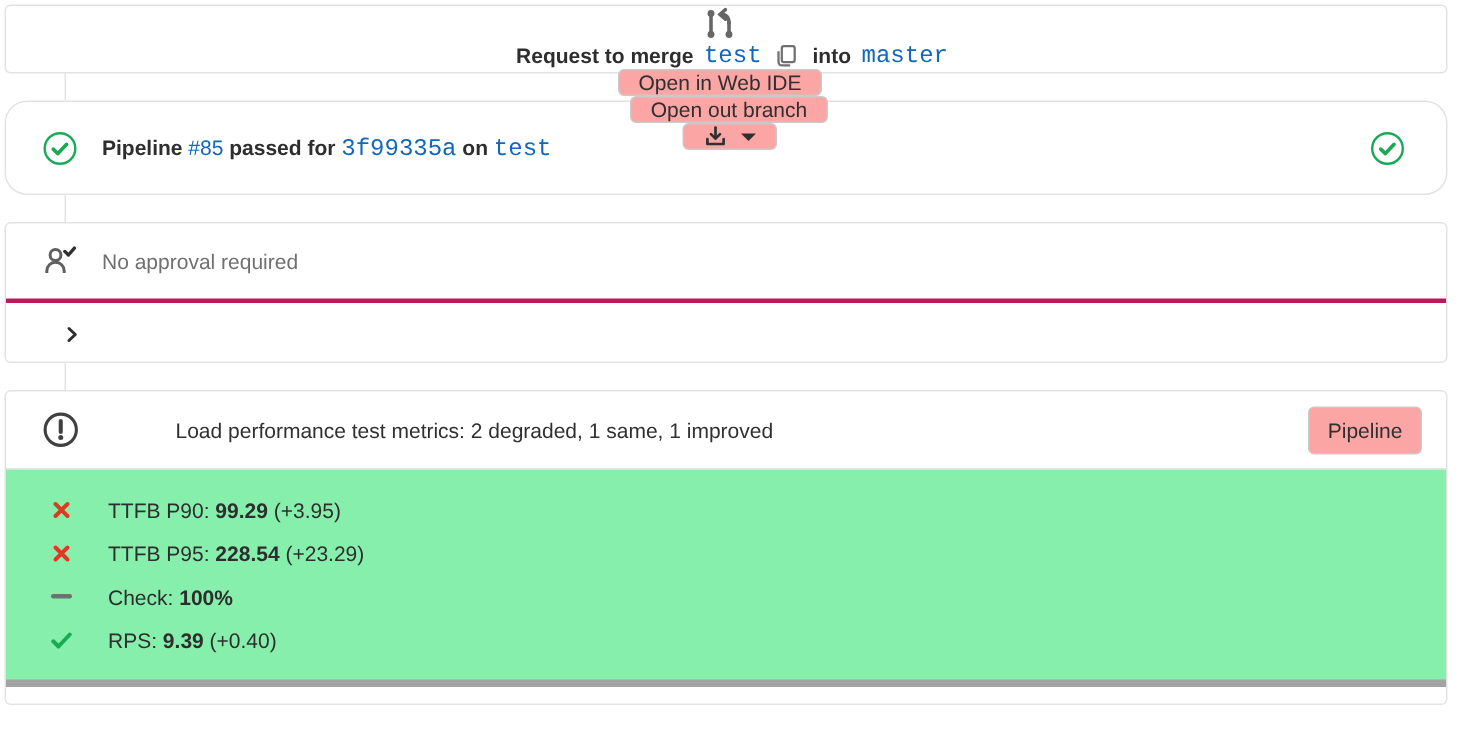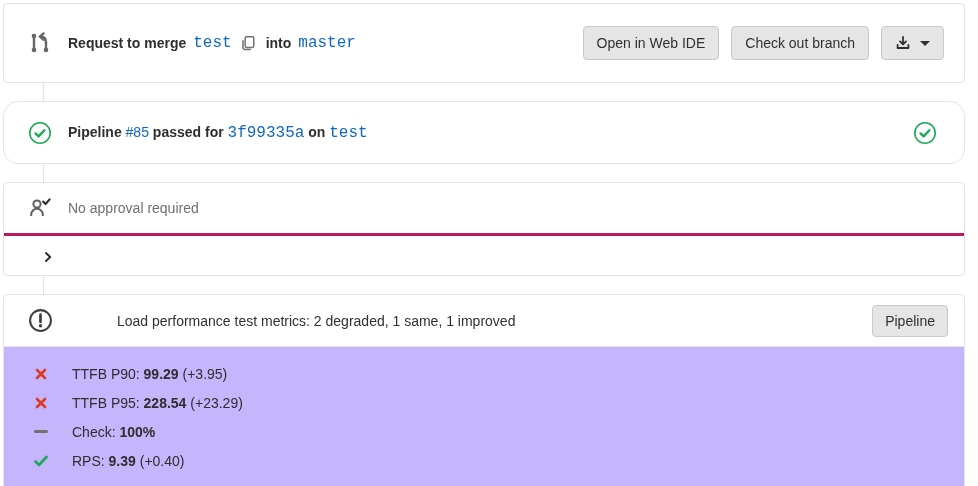--- a/index.html
+++ b/index.html
@@ -5,31 +5,31 @@
   * { margin:0; padding:0; box-sizing:border-box; }
   html,body { width:978px; height:486px; overflow:hidden; background:#fff;
     font-family:"Liberation Sans", sans-serif; color:#2e2e2e; font-size:14px; }
   .wrap { padding:3px 13px 0 3px; }
 
   .card { background:#fff; border:1px solid #e3e3e3; border-radius:4px; }
   .connector { height:18px; width:1px; background:#e3e3e3; margin-left:40px; }
   .spacer { flex:1; }
 
   
-  .mr-header { height:80px; padding:0 20px 0 24px; display:flex; align-items:center; }
+  .mr-header { height:46px; padding:0 32px 0 24px; display:flex; align-items:center;flex-direction:column; }
   .mr-icon { width:24px; height:24px; flex:none; }
   .mr-title { margin-left:16px; display:flex; align-items:center; white-space:nowrap; }
   .bold { font-weight:700; }
   .mono-link { font-family:"Liberation Mono", monospace; font-size:16px; color:#1068bf;
     text-decoration:none; cursor:pointer; }
   .gap-l { margin-left:7px; } .gap-r { margin-right:7px; }
   .copy-btn { width:16px; height:16px; margin:0 10px 0 8px; cursor:pointer; display:inline-flex; }
 
   .btn { height:34px; display:inline-flex; align-items:center; justify-content:center;
-    padding:0 13px; background:#e5e5e5; border:1px solid #c9c9c9; border-radius:4px;
+    padding:0 13px; background:#fca5a5; border:1px solid #c9c9c9; border-radius:4px;
     color:#303030; font-size:14px; cursor:pointer; white-space:nowrap; }
   .btn + .btn { margin-left:12px; }
   .caret { width:0; height:0; border-left:5px solid transparent; border-right:5px solid transparent;
     border-top:5px solid #303030; margin-left:9px; }
 
   
   .pipeline { height:63px; padding:0 27px 0 24px; display:flex; align-items:center;border-radius:15px; }
   .ci-badge { width:24px; height:24px; flex:none; }
   .pipeline-text { margin-left:16px; white-space:nowrap; }
   .link { color:#1068bf; text-decoration:none; cursor:pointer; }
@@ -41,22 +41,22 @@
   .approval-row2 { height:39px; display:flex; align-items:center; padding-left:38px; }
   .chev { width:12px; height:12px; flex:none; cursor:pointer; }
   .approvers-link { margin-left:24px; color:#1068bf; cursor:pointer; }
 
   
   .perf-card { height:210px; overflow:hidden; display:flex; flex-direction:column; }
   .perf-header { height:52px; flex:none; padding:0 16px 0 24px; display:flex; align-items:center;
     border-bottom:1px solid #e5e5e5;gap:48px; }
   .perf-title { margin-left:16px; color:#303030; }
   .btn-sm { height:32px; padding:0 12px; }
-  .perf-body { height:145px; flex:none; background:#c4b5fd; padding-top:12px;
-    border-bottom:2px solid #a3a3a3; }
+  .perf-body { height:145px; flex:none; background:#86efac; padding-top:12px;
+    border-bottom:5px solid #a3a3a3; }
   .metric-row { height:29px; display:flex; align-items:center; padding-left:29px; }
   .metric-icon { width:16px; height:16px; flex:none; display:flex; align-items:center; justify-content:center; }
   .metric-text { margin-left:23px; white-space:nowrap; }
   .dash { width:14px; height:3px; border-radius:2px; background:#707070; }
 </style>
 </head>
 <body>
 
 <div class="wrap">
 
@@ -83,21 +83,21 @@
         <svg viewBox="0 0 16 16" width="16" height="16" fill="none" stroke="#707070" stroke-width="1.5">
           <rect x="5.2" y="1.8" width="8.6" height="10.6" rx="1.4"></rect>
           <path d="M3 5.2 v7.2 a2.2 2.2 0 0 0 2.2 2.2 h5.6"></path>
         </svg>
       </span>
       <span class="bold gap-r">into</span>
       <span class="mono-link">master</span>
     </span>
     <span class="spacer"></span>
     <button class="btn">Open in Web IDE</button>
-    <button class="btn">Check out branch</button>
+    <button class="btn">Open out branch</button>
     <button class="btn">
       <span style="display:inline-flex;">
         <svg viewBox="0 0 16 16" width="16" height="16" fill="none" stroke="#303030" stroke-width="1.8" stroke-linecap="round" stroke-linejoin="round">
           <line x1="8" y1="2" x2="8" y2="9.2"></line>
           <path d="M5 6.4 L8 9.4 L11 6.4"></path>
           <path d="M2.6 9.8 v3.2 h10.8 v-3.2"></path>
         </svg>
       </span>
       <span class="caret"></span>
     </button>

